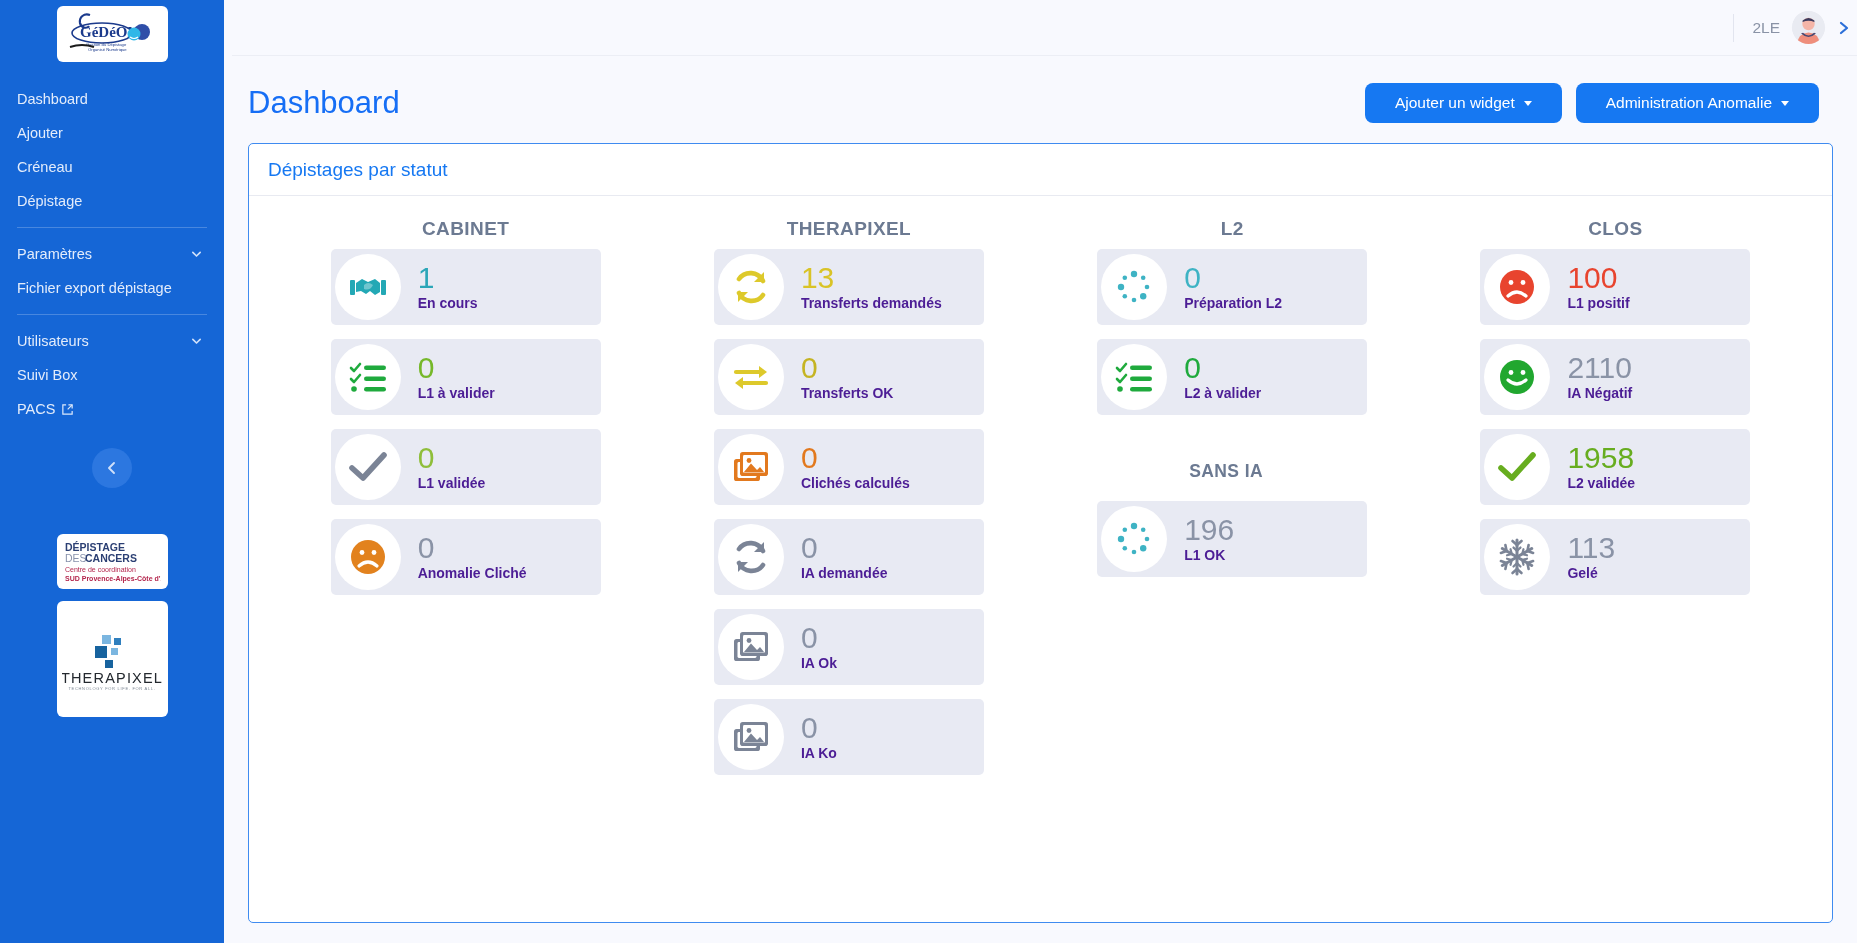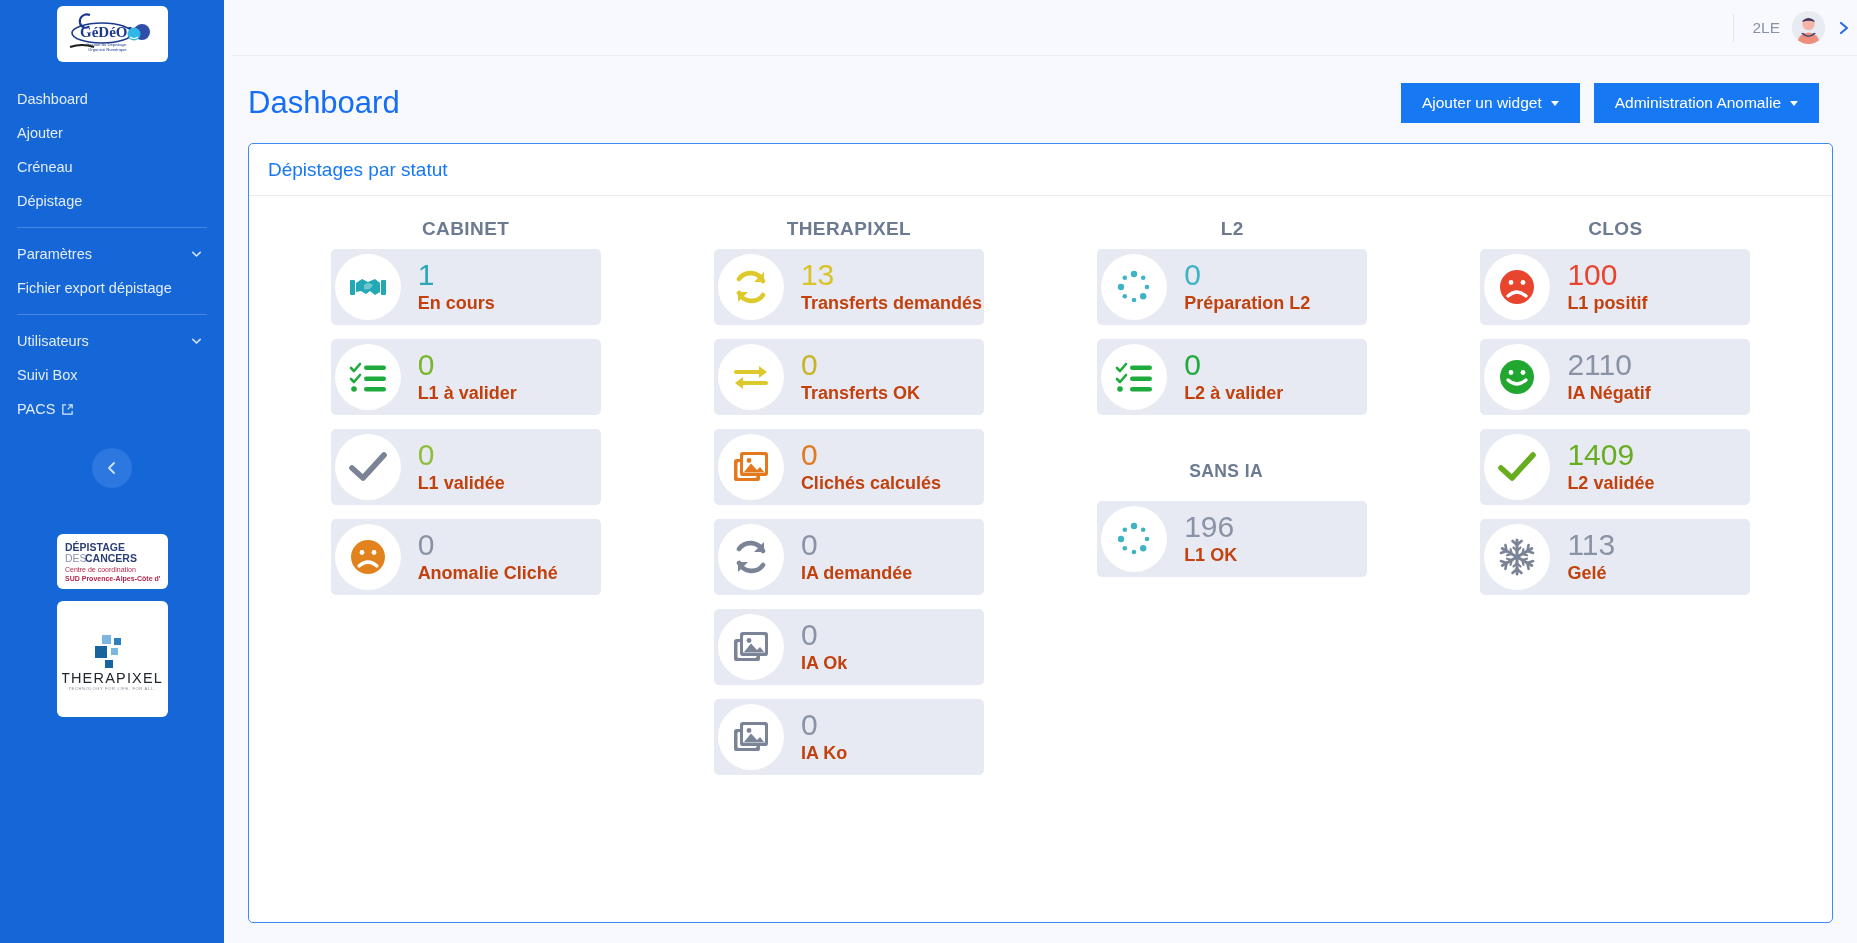--- a/index.html
+++ b/index.html
@@ -105,22 +105,22 @@
     overflow: hidden;
   }
   #page-head {
     display: flex; align-items: center; justify-content: space-between;
     padding: 27px 38px 0 24px;
   }
   #page-title { color: #166ef5; font-size: 31px; font-weight: 400; }
   #page-actions { display: flex; gap: 14px; }
   .btn-primary {
     background: #1678f2; color: #fff;
-    border: none; border-radius: 0;
-    padding: 11px 21px;
+    border: none; border-radius: 8px;
+    padding: 11px 30px;
     font-size: 15.5px;
     font-family: "Liberation Sans", sans-serif;
     cursor: pointer;
     display: inline-flex; align-items: center; gap: 9px;
   }
   .btn-caret {
     width: 0; height: 0;
     border-left: 4.5px solid transparent;
     border-right: 4.5px solid transparent;
     border-top: 5px solid #ffffff;
@@ -172,21 +172,21 @@
     cursor: pointer;
   }
   .stat-icon-wrap {
     width: 66px; height: 66px; border-radius: 50%;
     background: #ffffff;
     display: flex; align-items: center; justify-content: center;
     flex: none;
   }
   .stat-text { margin-left: 17px; display: flex; flex-direction: column; }
   .stat-value { font-size: 30px; line-height: 1.03; font-weight: 400; }
-  .stat-label { font-size: 18px; font-weight: bold; color: #c2410c; margin-top: 2px; }
+  .stat-label { font-size: 14px; font-weight: bold; color: #4c1d95; margin-top: 2px; }
 </style>
 </head>
 <body>
 
 <div id="sidebar">
 
   <div id="sidebar-logo">
     <svg class="logo-svg" width="104" height="50" viewBox="0 0 104 50">
       <path d="M30 6 C24 4 19 8 20 14 C21 19 27 20 29 17" fill="none" stroke="#1b3a8c" stroke-width="2.2"></path>
       <ellipse cx="42" cy="24" rx="30" ry="10" fill="none" stroke="#1b3a8c" stroke-width="1.6"></ellipse>
@@ -555,21 +555,21 @@
               <div class="stat-label">IA Négatif</div>
             </div>
           </div>
           <div class="stat-card">
             <div class="stat-icon-wrap">
               <svg width="40" height="40" viewBox="0 0 40 40">
                 <path d="M4 21 L15 31 L36 8" fill="none" stroke="#67ad1f" stroke-width="5.6" stroke-linecap="round" stroke-linejoin="round"></path>
               </svg>
             </div>
             <div class="stat-text">
-              <div class="stat-value" style="color: rgb(103, 173, 31);">1409</div>
+              <div class="stat-value" style="color: rgb(103, 173, 31);">1958</div>
               <div class="stat-label">L2 validée</div>
             </div>
           </div>
           <div class="stat-card">
             <div class="stat-icon-wrap">
               <svg width="40" height="40" viewBox="0 0 40 40">
                 <g transform="rotate(0 20 20)">
                   <path d="M20 20 L20 3" stroke="#7b8496" stroke-width="3" stroke-linecap="round"></path>
                   <path d="M20 8 L15.5 4" stroke="#7b8496" stroke-width="2.6" stroke-linecap="round"></path>
                   <path d="M20 8 L24.5 4" stroke="#7b8496" stroke-width="2.6" stroke-linecap="round"></path>

